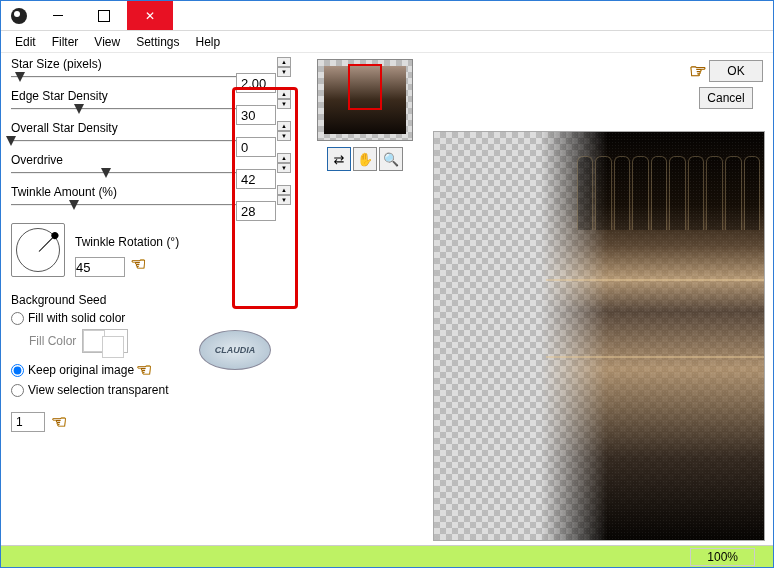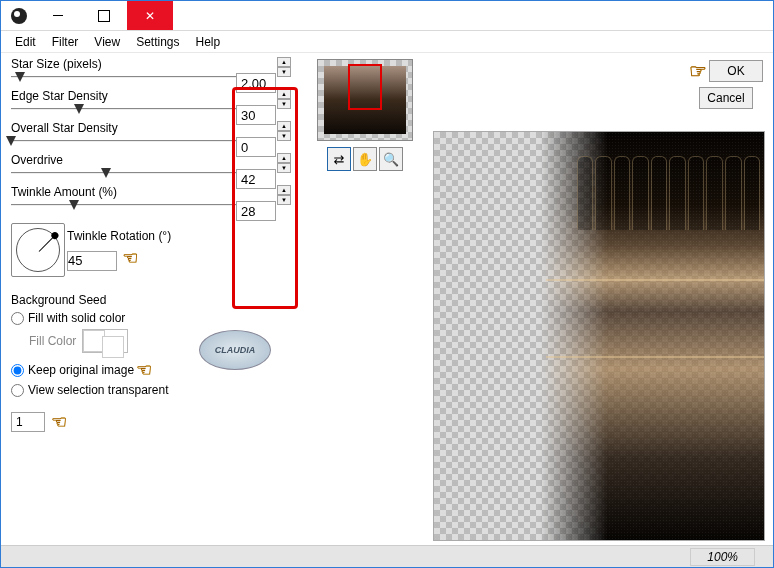--- a/index.html
+++ b/index.html
@@ -37,21 +37,21 @@
 .spin { position:absolute; right:-55px; top:0; width:14px; height:20px; display:flex; flex-direction:column; }
 .spin div { flex:1; border:1px solid #a0a0a0; background:#f0f0f0; font-size:6px; display:flex; align-items:center; justify-content:center; }
 
 
 .redbox { position:absolute; border:3px solid #e00000; border-radius:4px; left:231px; top:34px; width:66px; height:222px; pointer-events:none; z-index:5; }
 
 
 .params { width: 225px; }
 
 
-.twinkle-row { display:flex; align-items:center; margin-top: 16px; }
+.twinkle-row { display:flex; align-items:flex-end; margin-top: 16px; gap:8px; }
 .dial { width:54px; height:54px; border:1px solid #888; border-radius:2px; position:relative; margin-right:2px; }
 .dial::before { content:""; position:absolute; inset:4px; border:1px solid #555; border-radius:50%; }
 .needle { position:absolute; width:22px; height:1px; background:#000; top:27px; left:27px; transform-origin:left center; transform:rotate(-45deg); }
 .needle::after{content:"";position:absolute;right:-4px;top:-3px;width:7px;height:7px;background:#000;border-radius:50%;}
 .twk-lbl { display:block; margin-bottom: 4px; }
 .twk-input { width:50px; height:20px; border:1px solid #a0a0a0; padding:2px 0; font-size:13px; display:inline-block; vertical-align:middle;}
 
 
 .badge { width:72px; height:40px; background: radial-gradient(ellipse at center, #e0e8ee, #a8bccc); border:1px solid #889; border-radius:50%; display:flex; align-items:center; justify-content:center; color:#456; font-size:9px; font-style:italic; font-weight:bold; position:absolute; left:198px; top:277px; }
 
@@ -105,21 +105,21 @@
   -webkit-mask-image: linear-gradient(to right, transparent 0%, black 30%);
 }
 .preview .arches{position:absolute;top:6%;right:0;width:58%;height:18%;display:flex;gap:2px;padding:0 4px;}
 .preview .arches div{flex:1;border:1px solid rgba(210,180,130,0.35);border-bottom:none;border-top-left-radius:6px;border-top-right-radius:6px;background:rgba(0,0,0,0.3);}
 .preview .band{position:absolute;right:0;width:66%;height:2px;background:rgba(230,200,150,0.5);}
 .preview .b1{top:36%;} .preview .b2{top:55%;}
 .preview .noise{position:absolute;inset:0;background:
   radial-gradient(circle,rgba(255,255,255,.15) 0.5px,transparent 0.5px);background-size:3px 3px;mix-blend-mode:screen;opacity:.4;}
 
 
-.statusbar { position:absolute; bottom:0; left:0; right:0; height:22px; border-top:1px solid #ccc; display:flex; justify-content:flex-end; align-items:center; padding:0 18px; background:#e5e5e5;font-style:italic;}
+.statusbar { position:absolute; bottom:0; left:0; right:0; height:22px; border-top:1px solid #ccc; display:flex; justify-content:flex-end; align-items:center; padding:0 18px; background:#bef264;}
 .zoom { border:1px solid #ccc; padding:1px 16px; font-size:12px; }
 </style>
 </head>
 <body>
 
 <div class="titlebar">
   <div class="app-icon"></div>
   <div class="winbtns">
     <div class="winbtn min"></div>
     <div class="winbtn max"></div>

